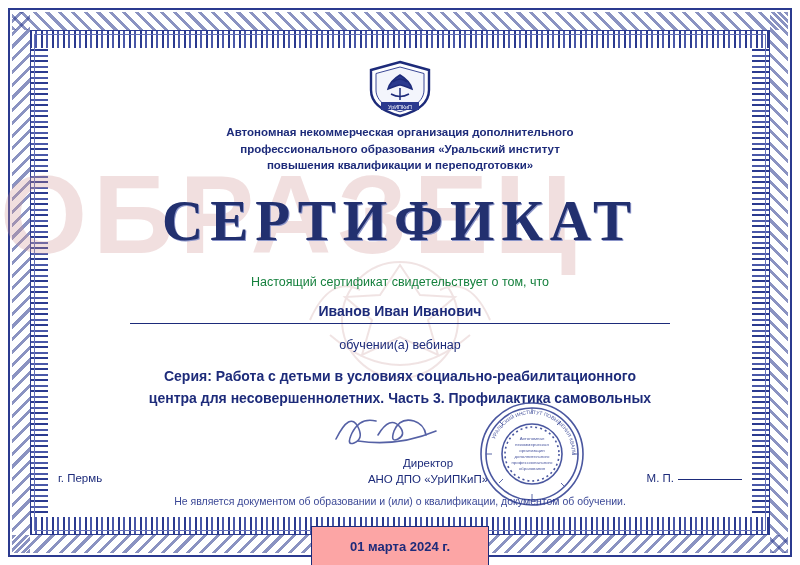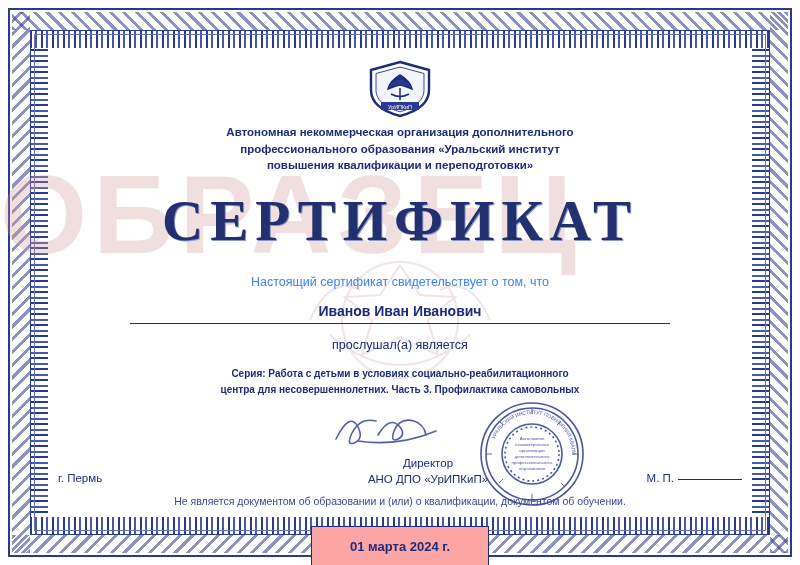--- a/index.html
+++ b/index.html
@@ -141,21 +141,21 @@
     font-weight: bold;
     letter-spacing: 7px;
     color: #22306f;
     font-family: "Liberation Serif", serif;
     text-shadow: 1px 1px 0 #8c95c9;
   }
 
   .statement {
     margin-top: 22px;
     font-size: 12.5px;
-    color: #3b82f6;
+    color: #15803d;
   }
 
   .name-block {
     margin: 14px auto 0;
     width: 540px;
   }
   .name-text {
     font-size: 14px;
     font-weight: bold;
     color: #1d2b7a;
@@ -168,21 +168,21 @@
 
   .listened {
     margin-top: 14px;
     font-size: 12.5px;
     color: #1d2b7a;
   }
 
   .course {
     margin: 14px auto 0;
     width: 560px;
-    font-size: 10px;
+    font-size: 14px;
     font-weight: bold;
     line-height: 1.55;
     color: #1d2b7a;
   }
 
   
   .sig-row {
     position: absolute;
     left: 0; right: 0;
     top: 400px;
@@ -312,21 +312,21 @@
 
     <div class="cert-word">СЕРТИФИКАТ</div>
 
     <div class="statement">Настоящий сертификат свидетельствует о том, что</div>
 
     <div class="name-block">
       <div class="name-text">Иванов Иван Иванович</div>
       <div class="name-rule"></div>
     </div>
 
-    <div class="listened">прослушал(а) является</div>
+    <div class="listened">обучении(а) вебинар</div>
 
     <div class="course">
       <div>Серия: Работа с детьми в условиях социально-реабилитационного</div>
       <div>центра для несовершеннолетних. Часть 3. Профилактика самовольных</div>
     </div>
 
     <div class="sig-row">
       <div class="city">г. Пермь</div>
       <div class="director">
         <div>Директор</div>

